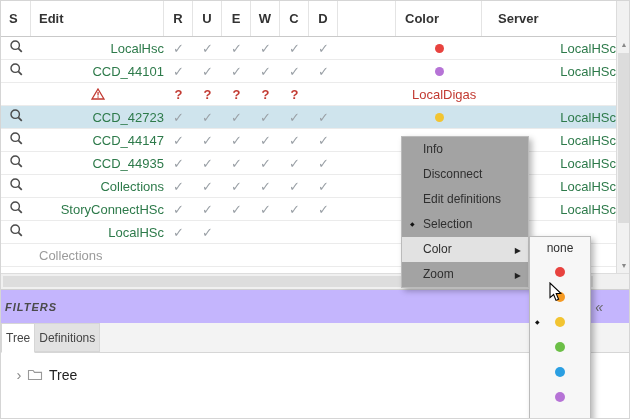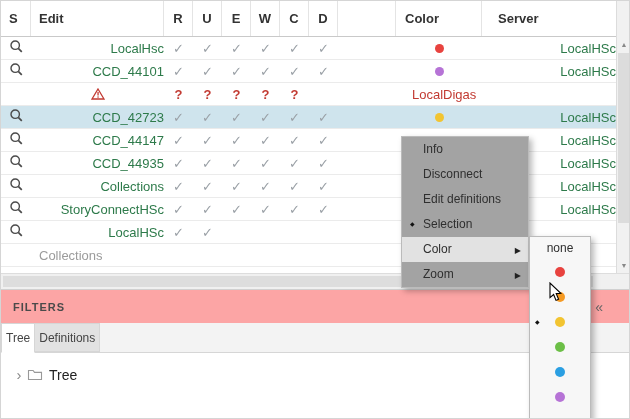--- a/index.html
+++ b/index.html
@@ -40,21 +40,21 @@
   
   .vscroll{position:absolute;left:615px;top:0;width:15px;height:272px;background:#f1f1f1;border-left:1px solid #dcdcdc;box-sizing:border-box;}
   .vs-btn{position:absolute;left:0;width:14px;height:15px;display:flex;align-items:center;justify-content:center;font-size:7px;color:#888;background:#f1f1f1;}
   .vs-up{top:36px;}
   .vs-down{bottom:0;}
   .vs-thumb{position:absolute;left:1px;top:52px;width:12px;height:170px;background:#dcdcdc;}
   .hscroll{position:absolute;left:0;top:272px;width:630px;height:16px;background:#f0f0f0;border-top:1px solid #dddddd;box-sizing:border-box;}
   .hs-thumb{position:absolute;left:2px;top:2px;width:590px;height:11px;background:#dddddd;}
   
   .filters{position:absolute;left:0;top:288px;width:630px;height:131px;background:#fff;border-top:1px solid #d0d0d0;box-sizing:border-box;}
-  .filters-header{height:33px;background:#fca5a5;display:flex;align-items:center;justify-content:space-between;padding:0 28px 0 12px;box-sizing:border-box;}
+  .filters-header{height:33px;background:#c4b5fd;display:flex;align-items:center;justify-content:space-between;padding:0 28px 0 4px;box-sizing:border-box;font-style:italic;}
   .filters-title{font-size:11px;font-weight:bold;letter-spacing:1px;color:#4a4a4a;}
   .collapse{font-size:14px;color:#666;cursor:default;}
   .tabs{height:30px;background:#f3f3f3;display:flex;border-bottom:1px solid #d6d6d6;box-sizing:border-box;}
   .tab{padding:0 4px;line-height:28px;font-size:12px;color:#444;border:1px solid #d6d6d6;border-left:none;box-sizing:border-box;background:#e2e2e2;}
   .tab.active{background:#fff;border-bottom:1px solid #fff;margin-bottom:-1px;border-left:1px solid #d6d6d6;}
   .tree{padding-top:8px;background:#fff;}
   .titem{height:27px;display:flex;align-items:center;}
   .titem.all{padding-left:28px;}
   .titem.album{padding-left:10px;}
   .chev{width:16px;font-size:15px;color:#888;text-align:center;line-height:16px;}

